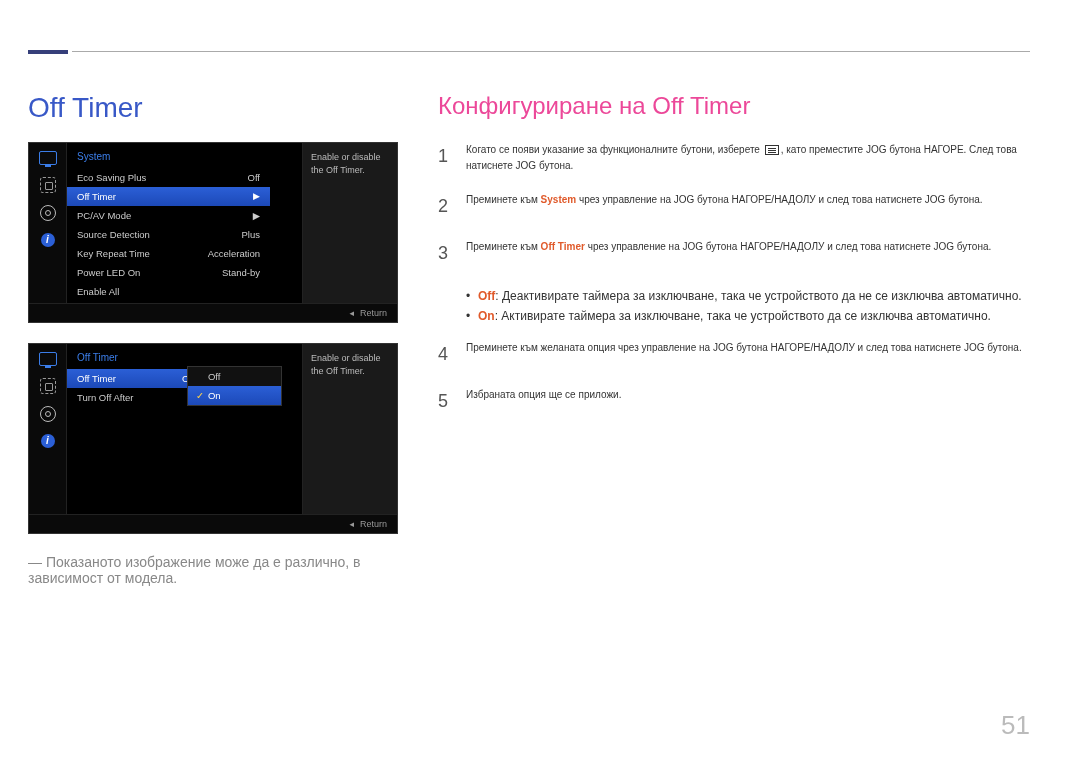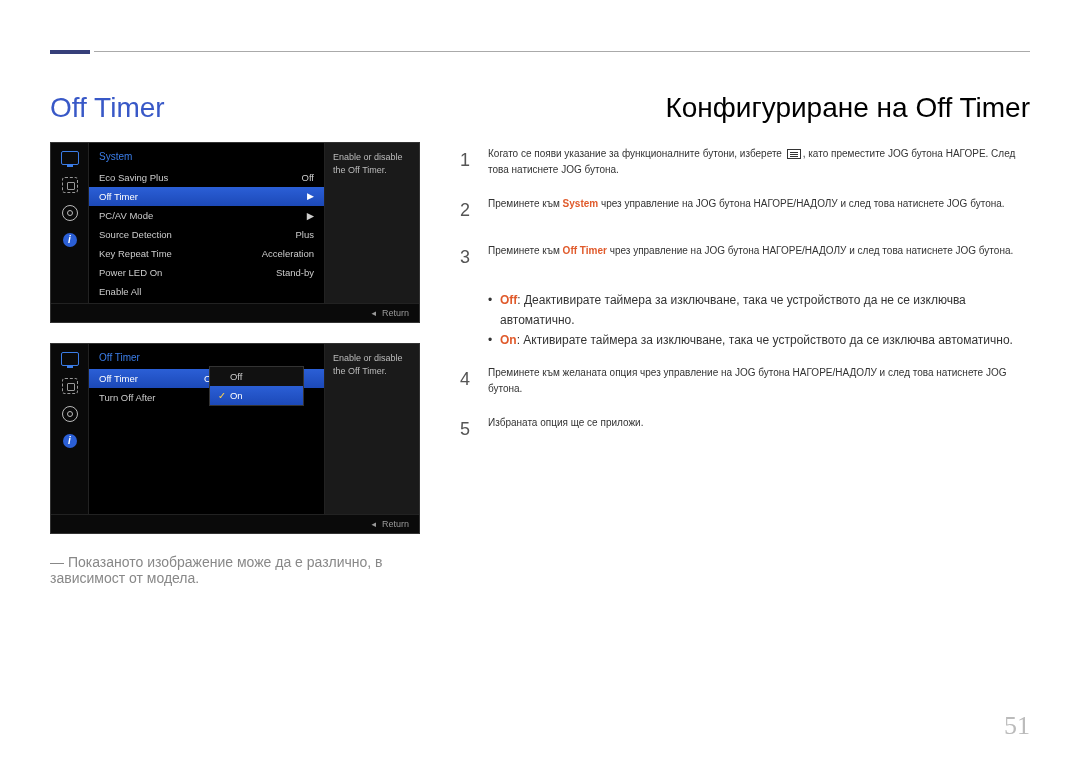--- a/index.html
+++ b/index.html
@@ -5,21 +5,21 @@
   * { box-sizing: border-box; margin: 0; padding: 0; }
   body {
     font-family: Arial, sans-serif;
     background: #fff;
     width: 1080px;
     height: 763px;
     position: relative;
     color: #333;
   }
   .page {
-    padding: 50px 50px 30px 50px;
+    padding: 50px 50px 30px 28px;
   }
   .header-underline {
     border-top: 4px solid #363f7a;
     width: 40px;
     margin-bottom: 0;
   }
   .header-wrap { display:flex; align-items:flex-end; margin-bottom: 38px; }
   .header-wrap .spacer { flex:1; border-bottom:1px solid #aaa; margin-left:4px; height:1px; margin-bottom:2px;}
   .content {
     display: flex;
@@ -27,25 +27,24 @@
   }
   .left-col { width: 370px; flex-shrink: 0; }
   .right-col { flex: 1; }
   .title {
     color: #3858c7;
     font-size: 28px;
     font-weight: 400;
     margin-bottom: 18px;
   }
   .subtitle {
-    color: #000000;
-    font-size: 28px;
+    color: #ec4899;
+    font-size: 24px;
     font-weight: 400;
     margin-bottom: 22px;
-    text-align: right;
   }
   .desc {
     font-size: 11px;
     color: #333;
     margin-bottom: 20px;
   }
   .osd {
     background: #000;
     width: 370px;
     border: 1px solid #333;
@@ -78,20 +77,21 @@
   .osd-row.sel { background: linear-gradient(#2b5fd6,#1c49b8); color:#fff; }
   .osd-row .arrow { font-size:9px; color:#fff; }
   .osd-right {
     width: 95px;
     background: #1a1a1a;
     padding: 8px;
     font-size: 9px;
     color: #bbb;
     line-height: 1.4;
     border-left:1px solid #222;
+    margin-left:32px;
   }
   .osd-footer {
     display:flex; justify-content:flex-end; align-items:center;
     padding: 4px 10px; border-top:1px solid #222;
     font-size:9px; color:#999; gap:6px;
     background:#0a0a0a;
   }
   .osd2-main { flex:1; padding:6px 0 0 0; position:relative; }
   .osd2-row { display:flex; padding:4px 10px; color:#ccc; font-size:9.5px; }
   .osd2-row .lbl { width:105px; }
@@ -116,21 +116,21 @@
   .kw-offtimer { color:#e05a2b; font-weight:bold; }
   .kw-off { color:#e05a2b; font-weight:bold; }
   .kw-on { color:#e05a2b; font-weight:bold; }
   .menu-icon { display:inline-block; width:14px; height:10px; border:1px solid #333; vertical-align:middle; position:relative; margin:0 2px;}
   .menu-icon::before{content:'';position:absolute;top:2px;left:2px;right:2px;height:1px;background:#333;box-shadow:0 2px 0 #333,0 4px 0 #333;}
   .sub-bullets { margin: 6px 0 14px 28px; font-size:12px; line-height:1.7; }
   .sub-bullets .b { display:flex; gap:8px; }
   .sub-bullets .dot { width:4px; flex-shrink:0; }
   .page-num {
     position:absolute; bottom:22px; right:50px;
-    font-size:26px; color:#bbb; font-weight:300;font-family:Liberation Serif, serif;
+    font-size:26px; color:#bbb; font-weight:300;
   }
 </style>
 </head>
 <body>
 
 <div class="page">
   <div class="header-wrap">
     <div class="header-underline"></div>
     <div class="spacer"></div>
   </div>

